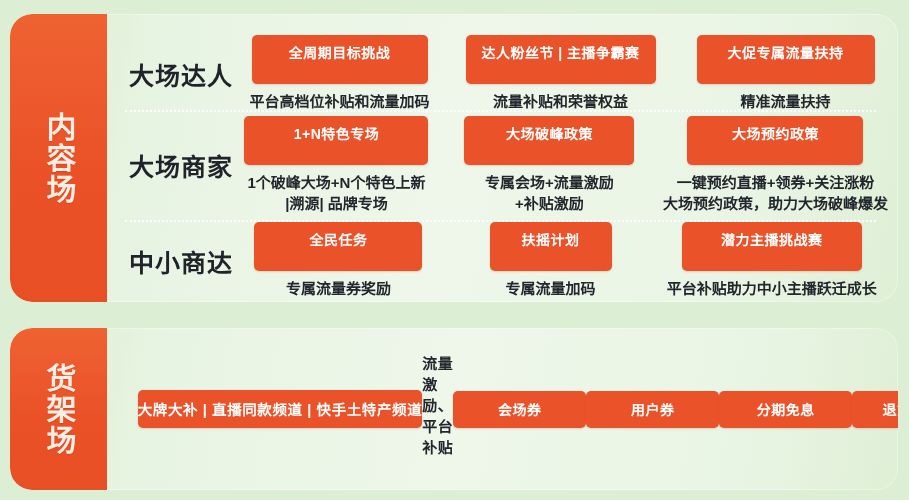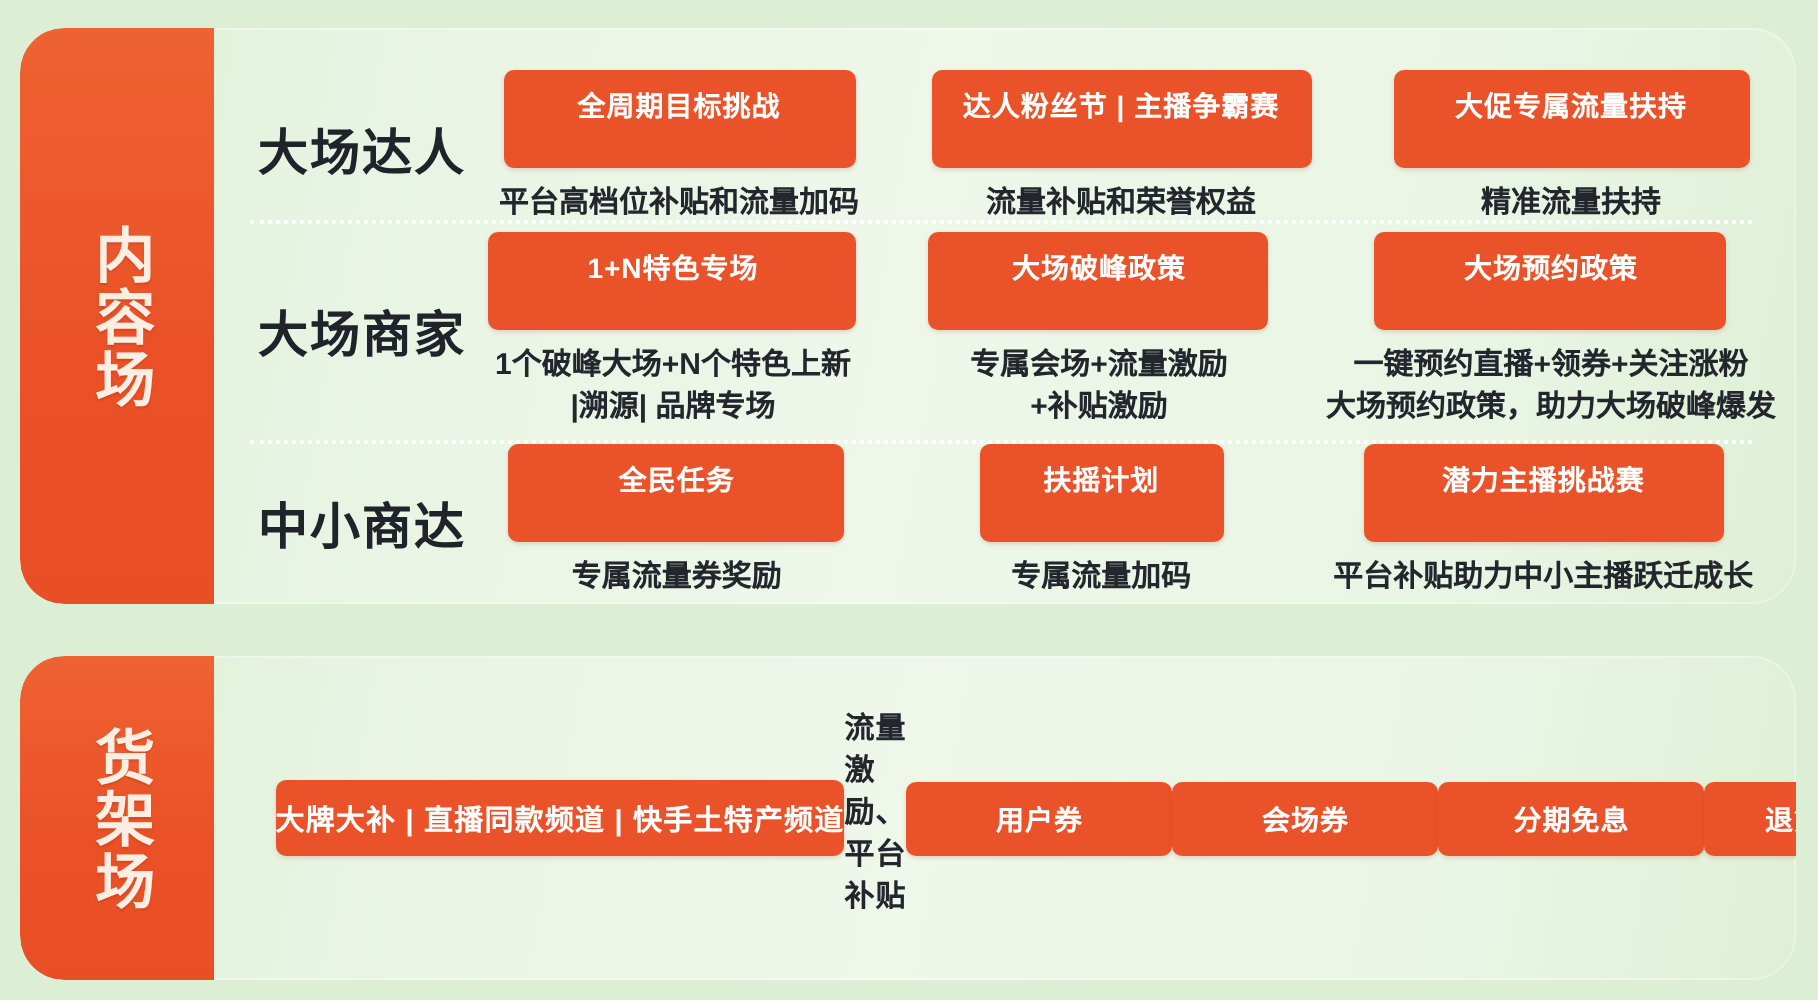--- a/index.html
+++ b/index.html
@@ -228,22 +228,22 @@
     </div>
 
     <div class="shelf-body">
       <div class="shelf-title">商家</div>
 
       <div class="shelf-main">
         <div class="wide-pill">大牌大补 | 直播同款频道 | 快手土特产频道</div>
         <div class="wide-sub">流量激励、平台补贴</div>
 
         <div class="chip-row">
+          <div class="chip">会场券</div>
           <div class="chip">用户券</div>
-          <div class="chip">会场券</div>
           <div class="chip">分期免息</div>
           <div class="chip">退货补运费</div>
         </div>
       </div>
     </div>
   </div>
 
 </div>
 
 </body></html>

